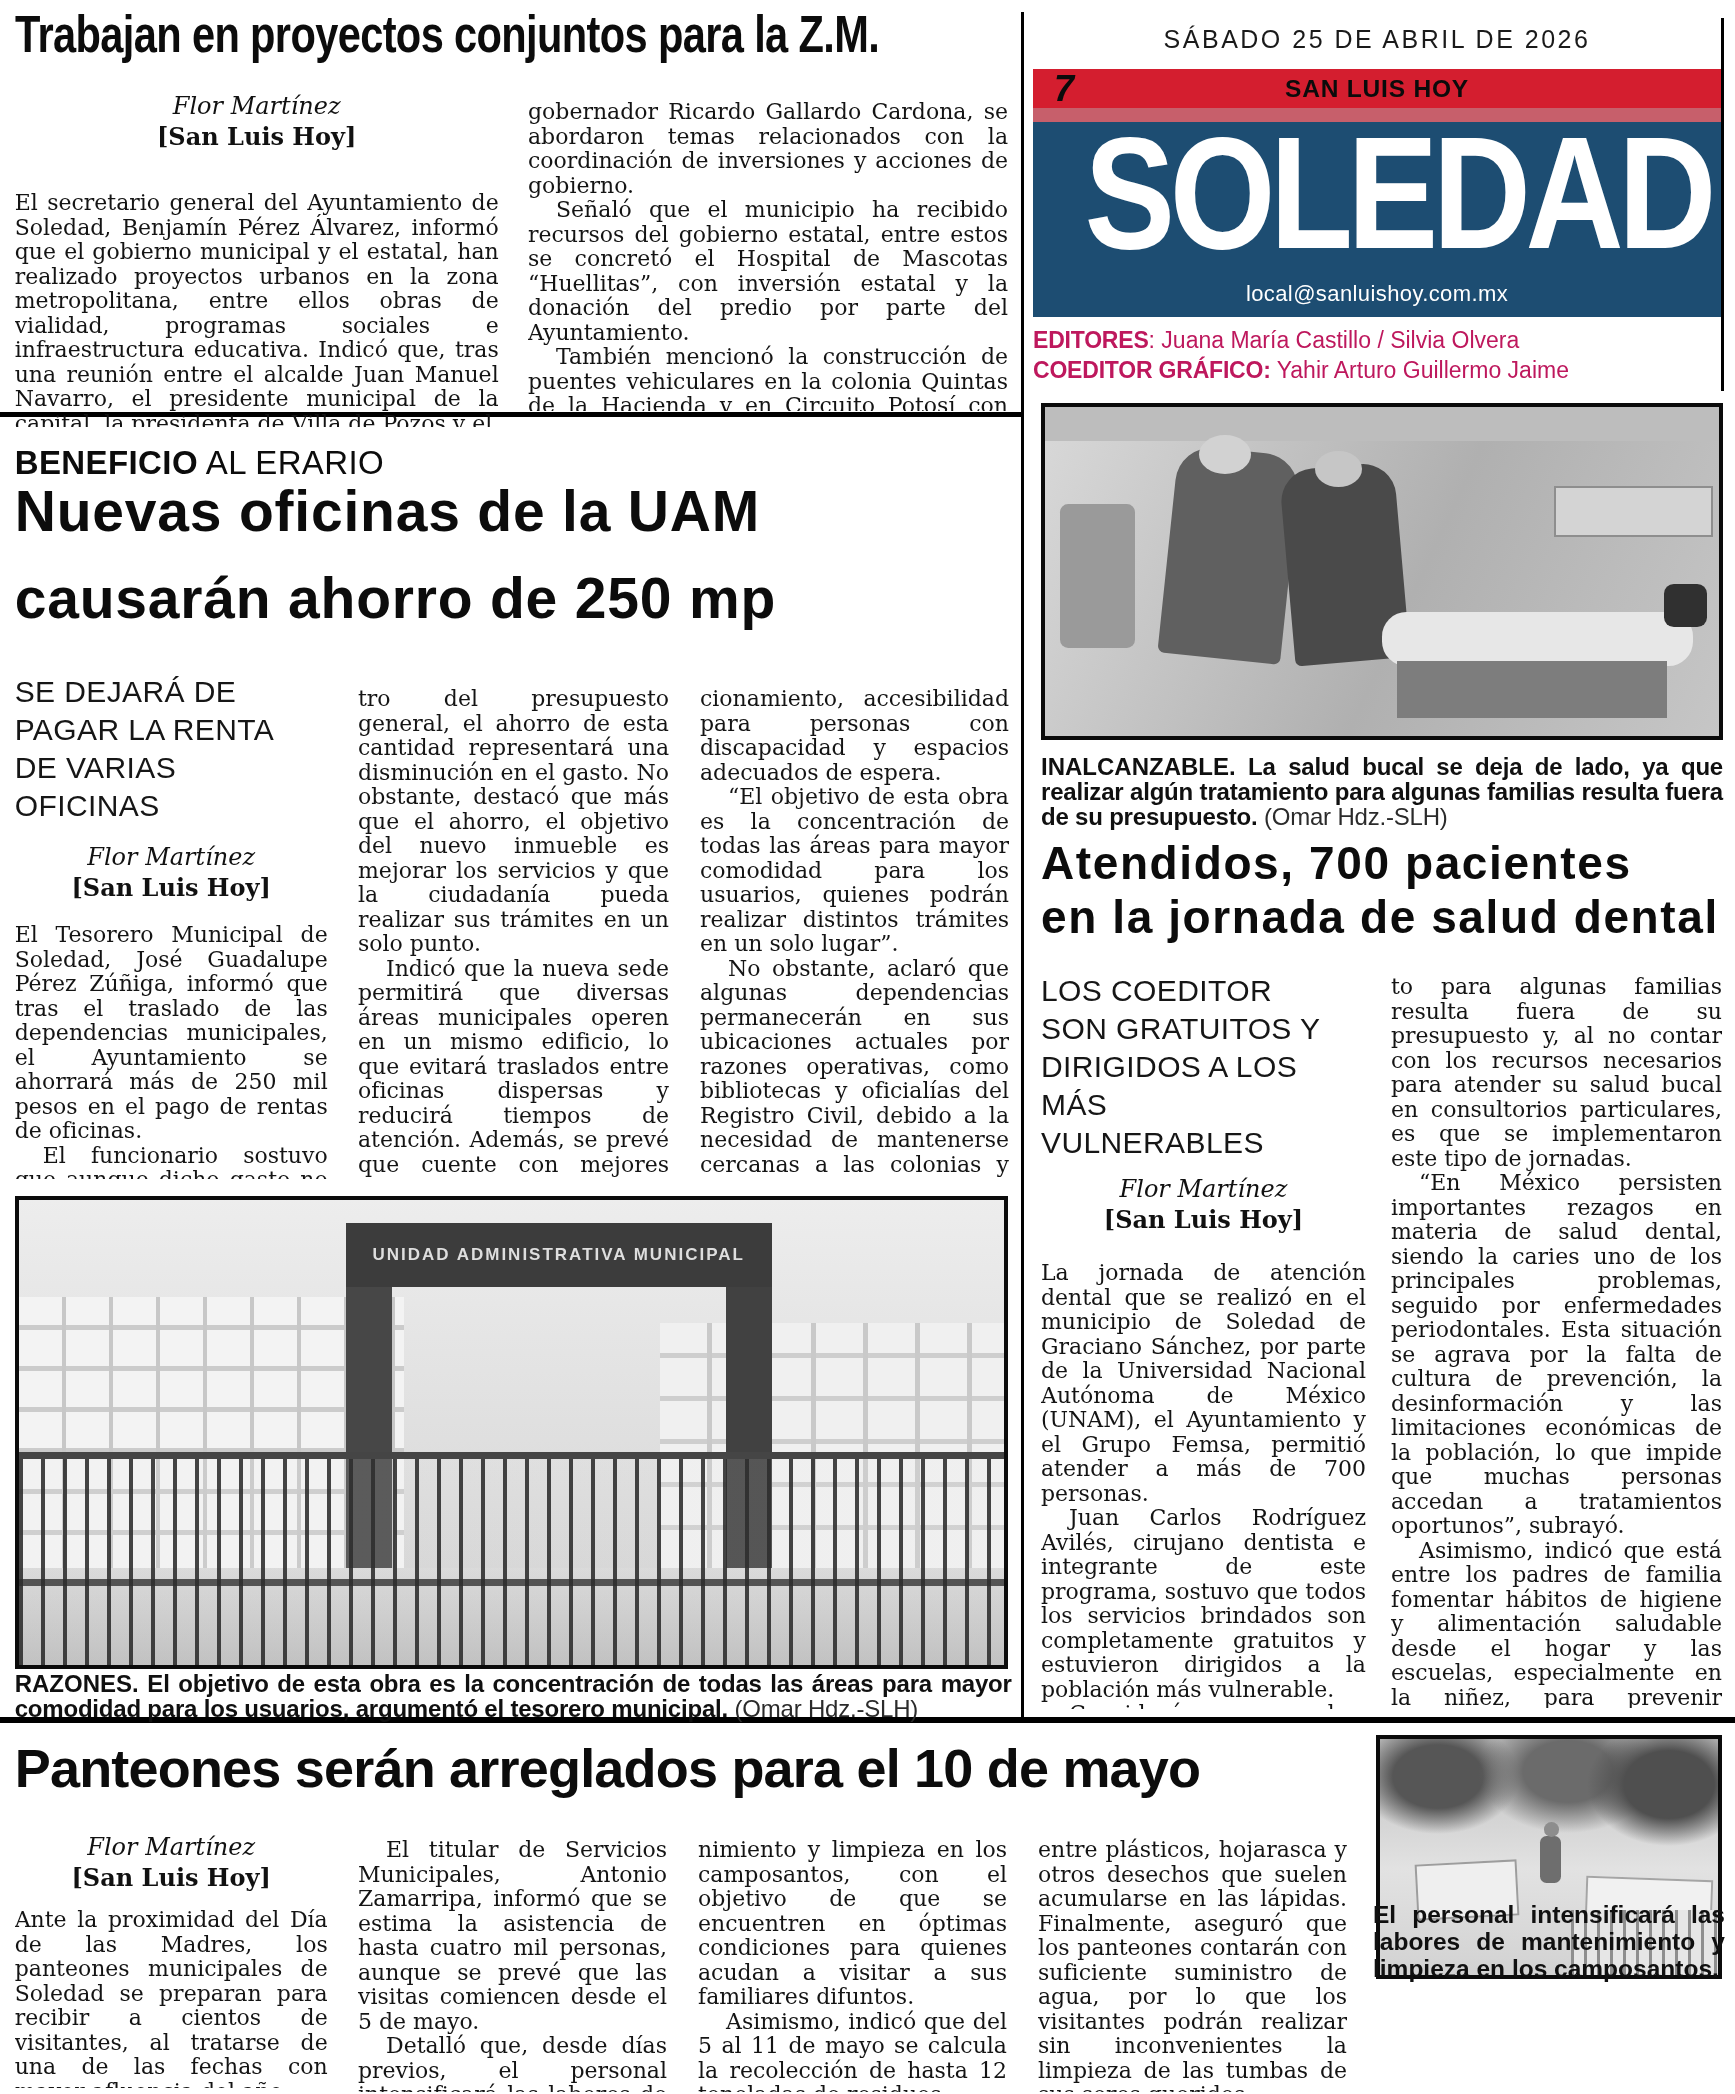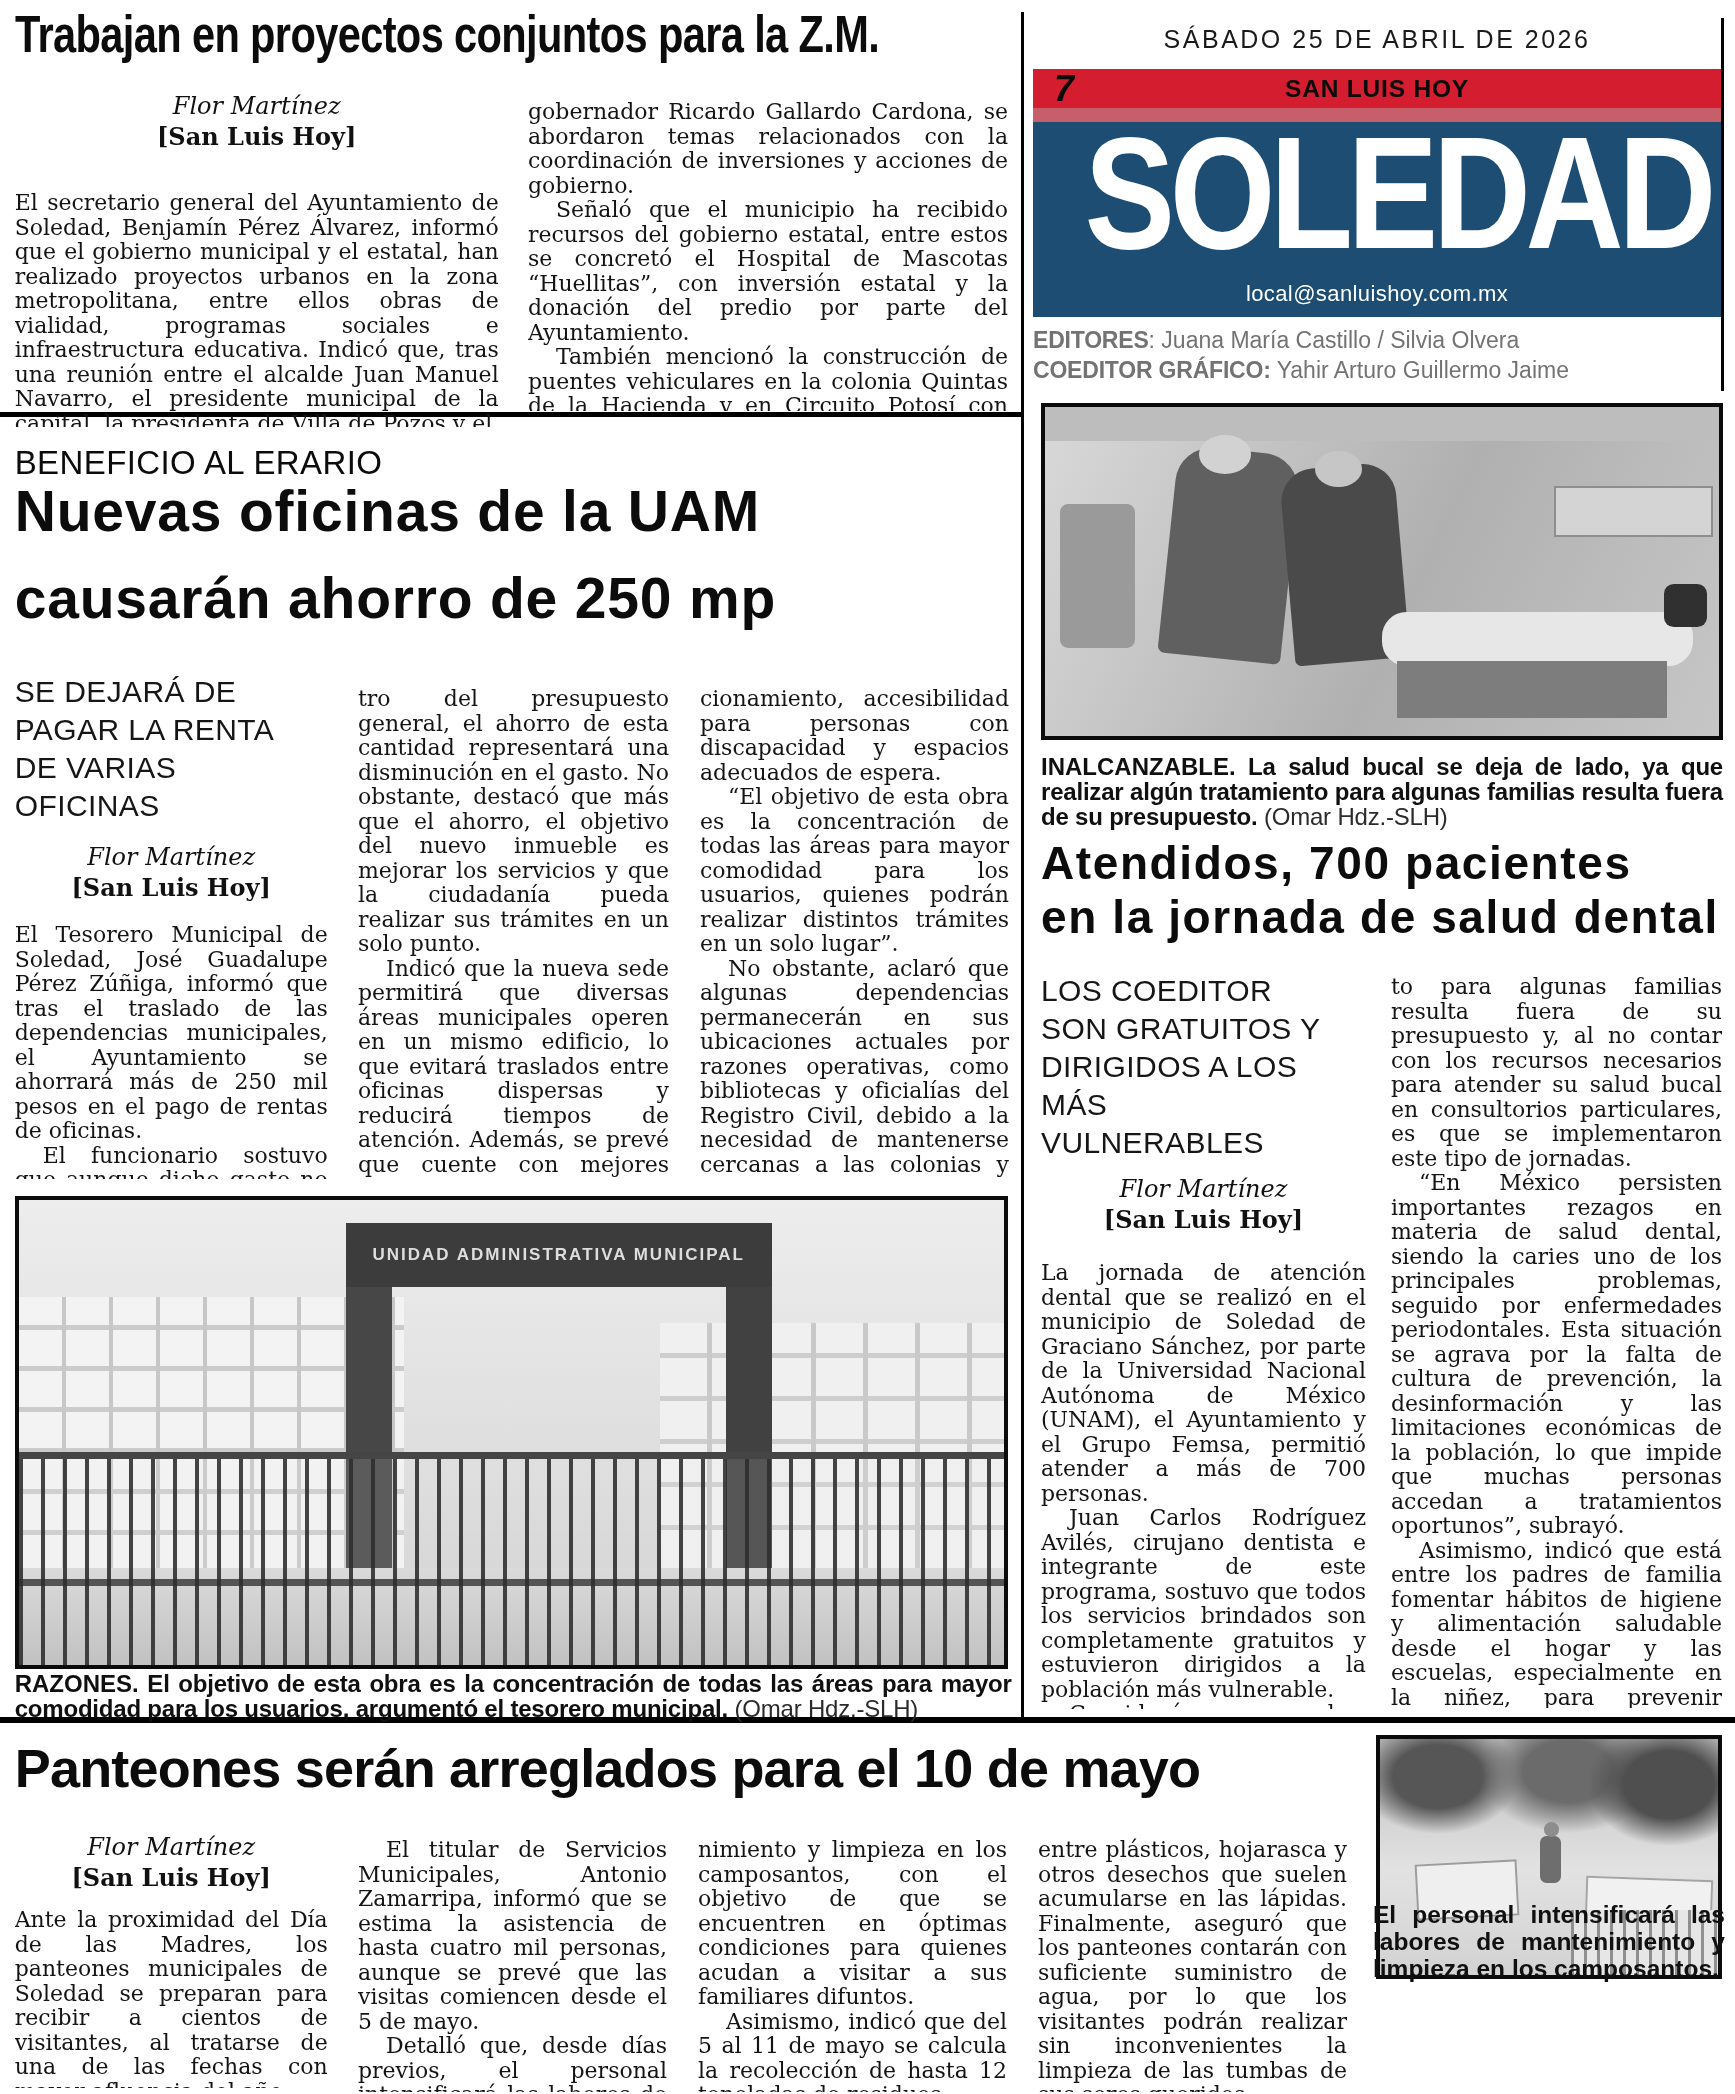--- a/index.html
+++ b/index.html
@@ -10,21 +10,21 @@
   .abs{position:absolute}
   
   .rule{background:#000}
   
   .h-top{font-size:52px;line-height:64px;font-weight:bold;letter-spacing:-0.8px;
          white-space:nowrap;transform:scaleX(.8);transform-origin:0 50%;color:#0c0c0c}
   .h-uam{font-size:57px;line-height:87px;font-weight:bold;letter-spacing:0.8px;color:#0c0c0c}
   .h-dental{font-size:46px;line-height:54px;font-weight:bold;letter-spacing:1.6px;color:#0c0c0c}
   .h-pan{font-size:54px;line-height:65px;font-weight:bold;letter-spacing:-0.8px;white-space:nowrap;color:#0c0c0c}
   .kicker{font-size:33px;letter-spacing:0.4px;color:#0c0c0c}
-  .kicker b{font-weight:normal}
+  .kicker b{font-weight:bold}
   
   .deck{font-size:30px;line-height:38px;font-weight:400;letter-spacing:0.4px;color:#161616}
   
   .byline{text-align:center}
   .by-author{font-family:"DejaVu Serif","Liberation Serif",serif;font-style:italic;font-size:24px;line-height:29.5px}
   .by-source{font-family:"DejaVu Serif","Liberation Serif",serif;font-weight:bold;font-size:24px;line-height:29.5px}
   
   .bodycol{overflow:hidden;text-align:justify;font-family:"DejaVu Serif","Liberation Serif",serif;
            font-size:22px;line-height:24.5px;color:#141414;hyphens:auto}
   .bodycol p{margin:0}
@@ -38,21 +38,21 @@
   
   .date-line{font-size:25px;letter-spacing:2.5px;font-weight:400;color:#1a1a1a;text-align:center}
   .redbar{background:#d41e2f;color:#0b0b0b}
   .rosebar{background:#c75f6b}
   .bluebox{background:#1d4d72;color:#fff;text-align:center}
   .soledad{font-weight:bold;font-size:160px;line-height:151px;letter-spacing:-6.5px;
            transform:scaleX(.85);transform-origin:50% 50%;white-space:nowrap;color:#fff}
   .mast-mail{font-size:22px;letter-spacing:0.4px;color:#fff}
   .pageno{font-size:36px;line-height:39px;font-weight:bold;font-style:italic}
   .brand{font-size:24.5px;line-height:39px;font-weight:bold;letter-spacing:0.8px;text-align:center}
-  .editors{font-size:23px;line-height:29.5px;color:#737373}
+  .editors{font-size:23px;line-height:29.5px;color:#be185d}
   .editors b{font-weight:bold;letter-spacing:-0.2px}
   
   .photo{border:4.9px solid #0b0b0b;box-sizing:border-box;overflow:hidden;background:#1d4ed8}
   .photo .abs{position:absolute}
   .arch-label{color:#dedede;font-size:17px;letter-spacing:2px;font-weight:bold;
               text-align:center;white-space:nowrap}
 </style>
 </head>
 <body>
 

